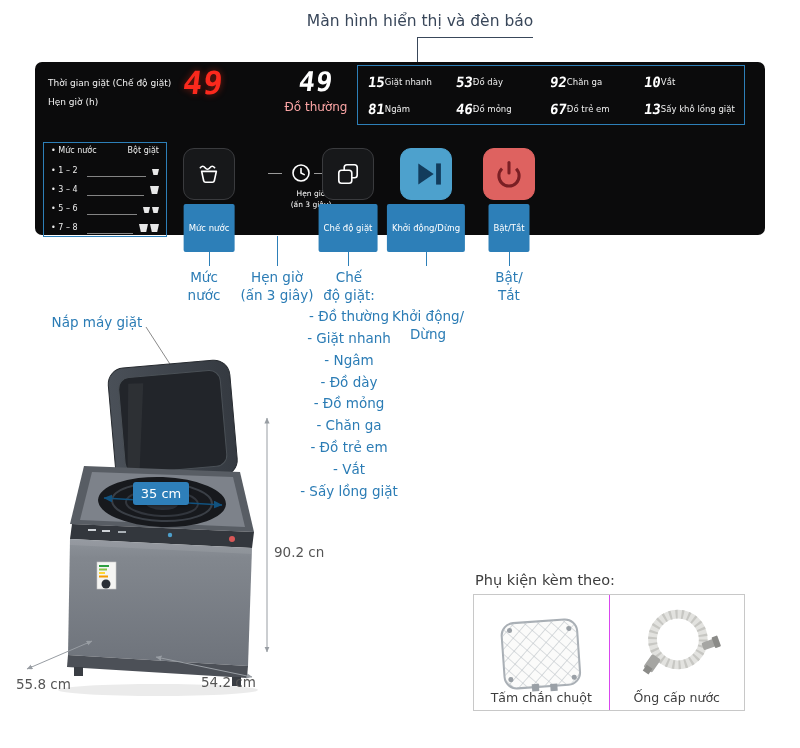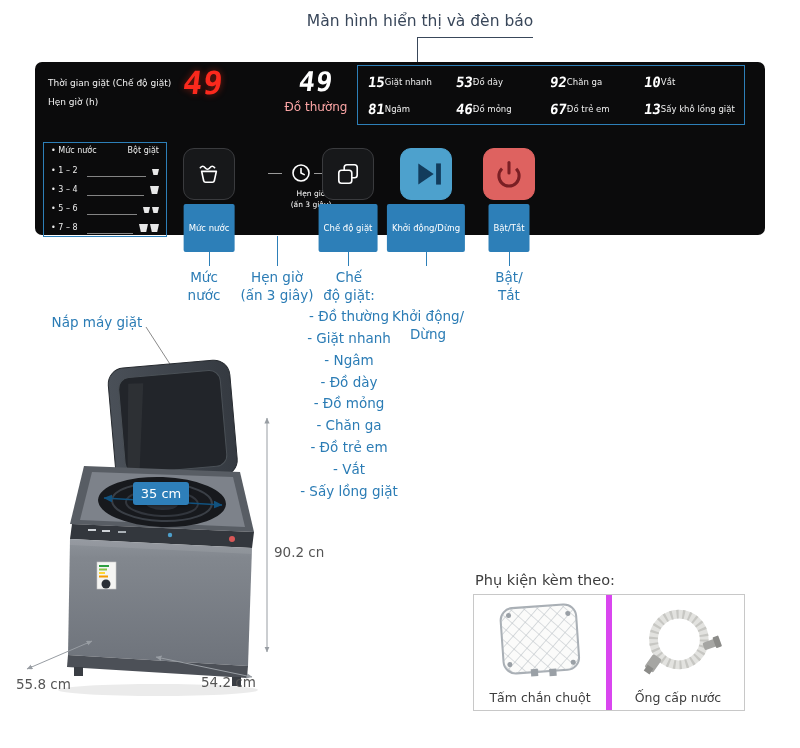--- a/index.html
+++ b/index.html
@@ -74,21 +74,21 @@
          font-size:13px;display:flex;align-items:center;justify-content:center;border-radius:3px;
          box-shadow:0 1px 3px rgba(0,0,0,.35);}
   .dim{position:absolute;color:#555;font-size:13.5px;white-space:nowrap;}
   .dim-h{left:274px;top:544px;} .dim-d{left:16px;top:676px;} .dim-w{left:201px;top:674px;}
 
   
   .acc-title{position:absolute;left:475px;top:572px;font-size:14.5px;color:#3d3d3d;}
   .acc-box{position:absolute;left:473px;top:594px;width:272px;height:117px;border:1px solid #c8c8c8;
            display:flex;box-sizing:border-box;background:#fff;}
   .acc-cell{flex:1;position:relative;display:flex;justify-content:center;padding-top:6px;}
-  .acc-cell:first-child{border-right:6px solid #d946ef;}
+  .acc-cell:first-child{border-right:1px solid #d946ef;align-items:center;}
   .acc-cap{position:absolute;bottom:5px;left:0;right:0;text-align:center;font-size:12.5px;color:#3d3d3d;}
 </style>
 </head>
 <body>
 
 <div class="canvas">
 
   <div class="main-title">Màn hình hiển thị và đèn báo</div>
   <div class="title-line-h"></div>
   <div class="title-line-v"></div>

